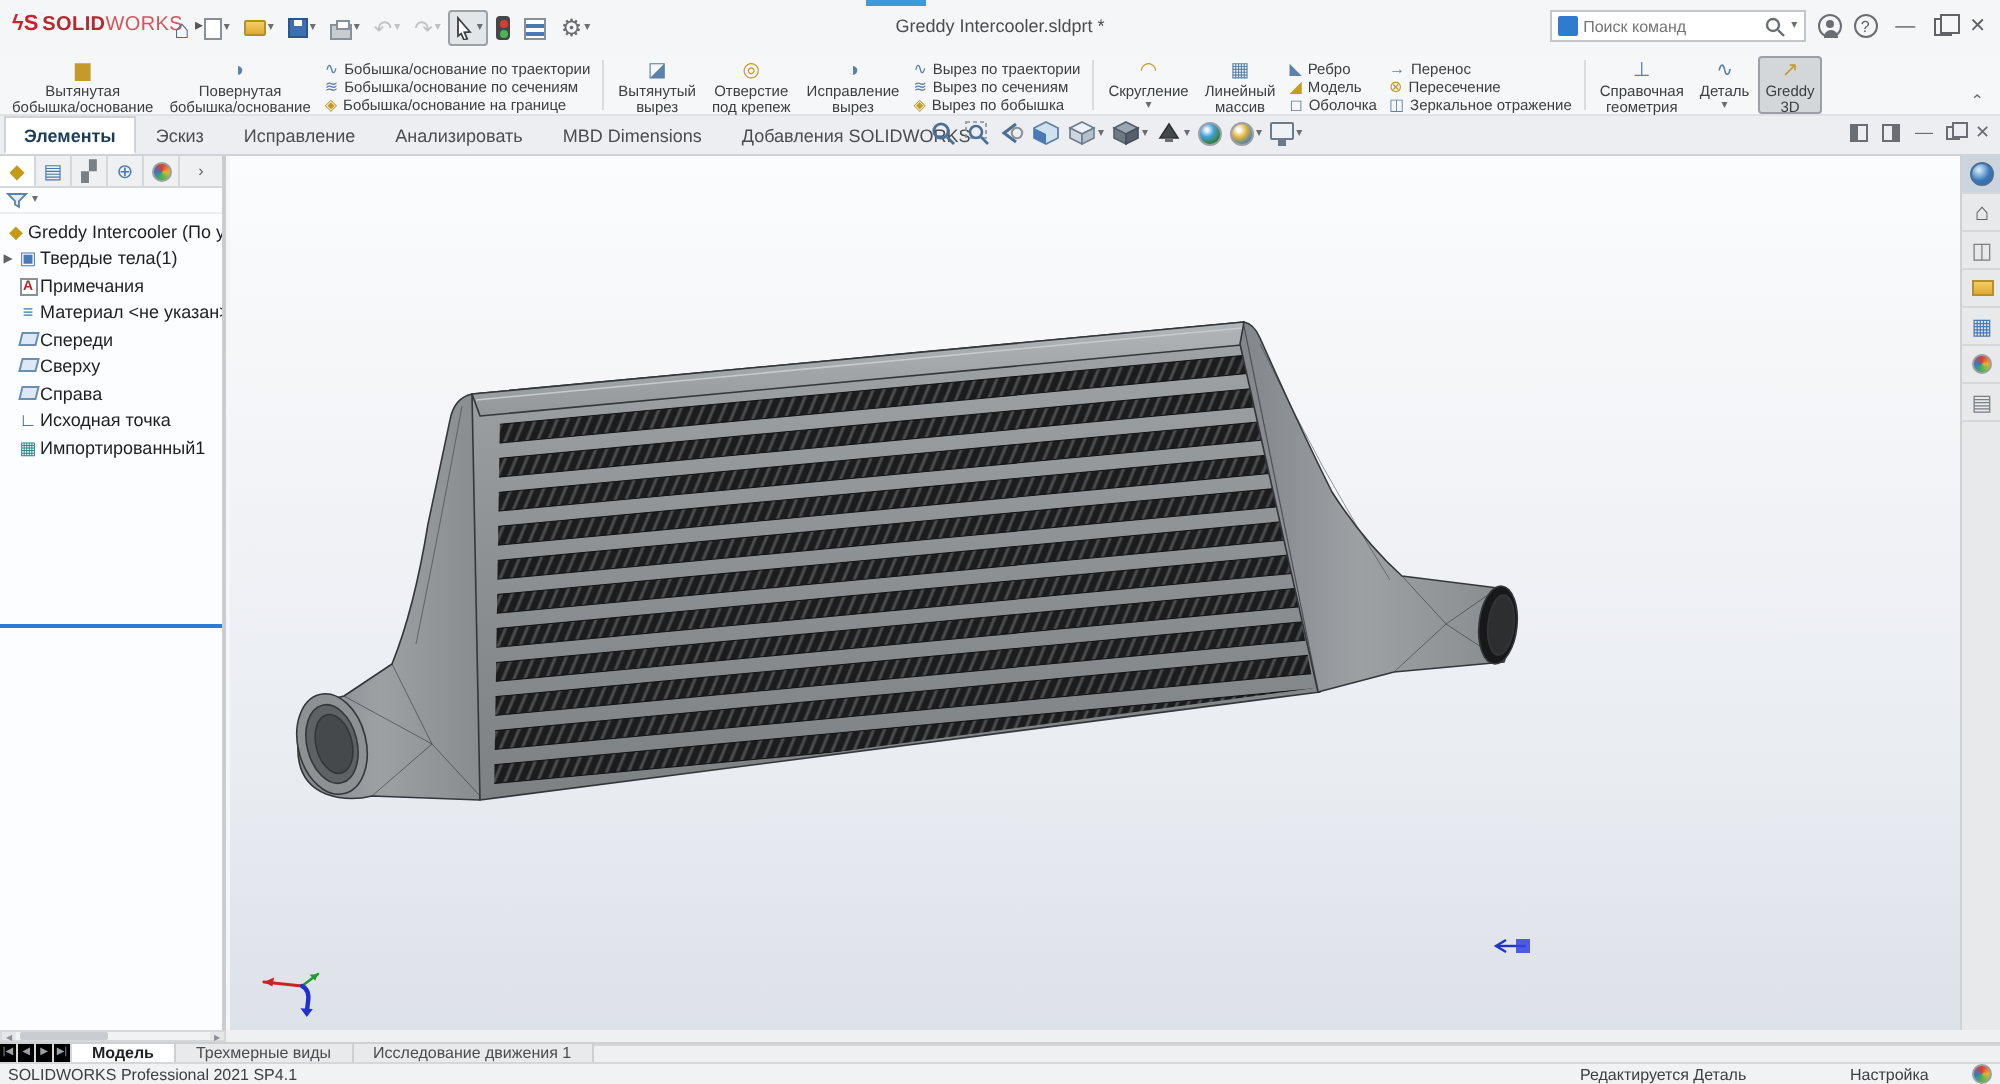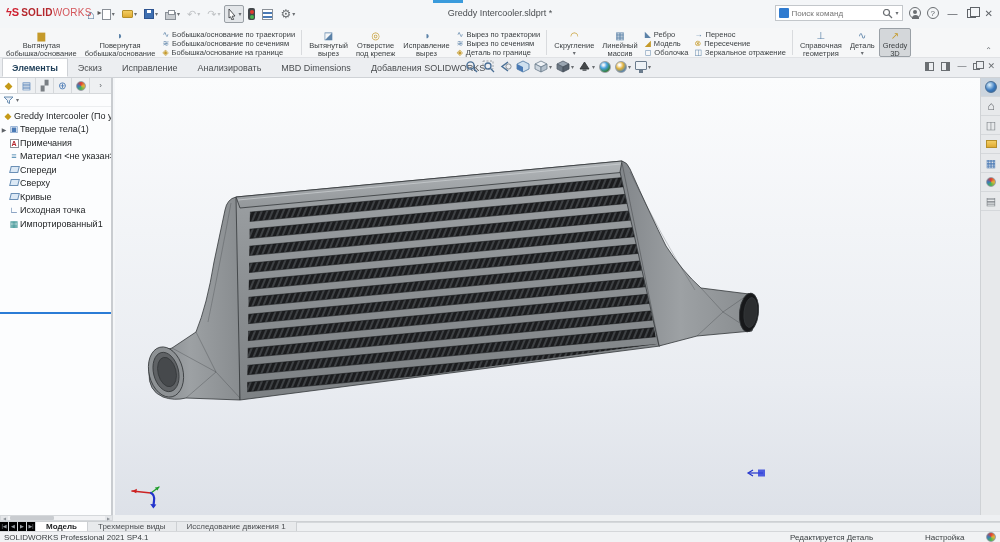--- a/index.html
+++ b/index.html
@@ -244,21 +244,21 @@
         <div class="rsmall">
             <span class="ri-s ri-b">∿</span>
             <span class="rsmall-label">Вырез по траектории</span>
           </div>
         <div class="rsmall">
             <span class="ri-s ri-b">≋</span>
             <span class="rsmall-label">Вырез по сечениям</span>
           </div>
         <div class="rsmall">
             <span class="ri-s ri-g">◈</span>
-            <span class="rsmall-label">Деталь по границе</span>
+            <span class="rsmall-label">Вырез по бобышка</span>
           </div>
       </div>
     </div>
     <div class="rsep"></div>
     <div class="rgroup">
       <div class="rbig">
           <span class="ri ri-g">◠</span>
           <span class="rbig-label">Скругление</span>
           <span class="caret">▾</span>
         </div>
@@ -451,21 +451,21 @@
           <span>Спереди</span>
         </div>
         <div class="trow">
           <span class="texp"></span>
           <span class="tico"><span class="ti-plane"></span></span>
           <span>Сверху</span>
         </div>
         <div class="trow">
           <span class="texp"></span>
           <span class="tico"><span class="ti-plane"></span></span>
-          <span>Кривые</span>
+          <span>Справа</span>
         </div>
         <div class="trow">
           <span class="texp"></span>
           <span class="tico ti-origin">∟</span>
           <span>Исходная точка</span>
         </div>
         <div class="trow">
           <span class="texp"></span>
           <span class="tico ti-imported">▦</span>
           <span>Импортированный1</span>

